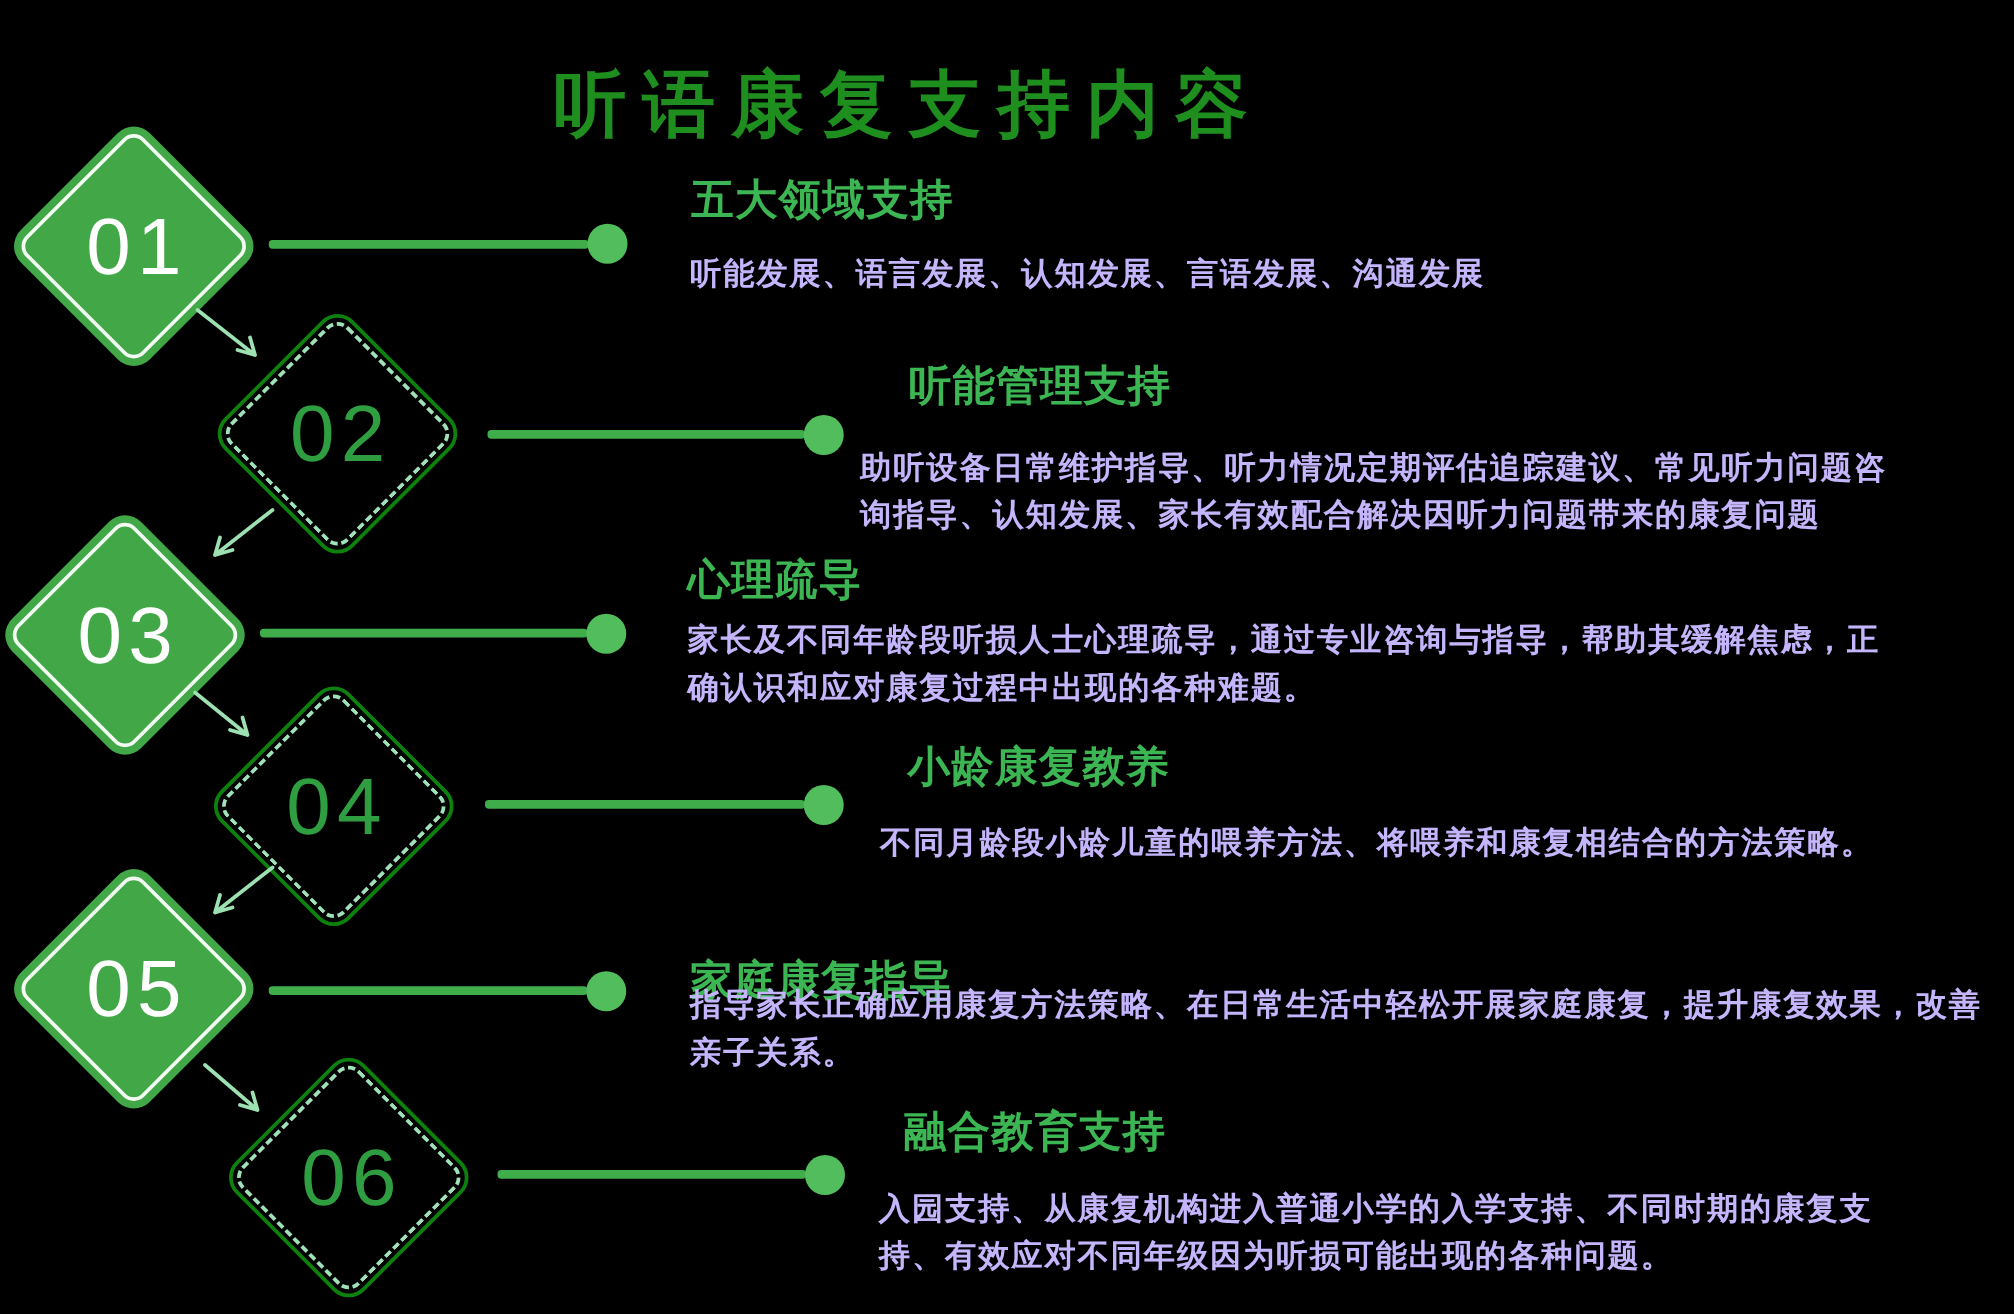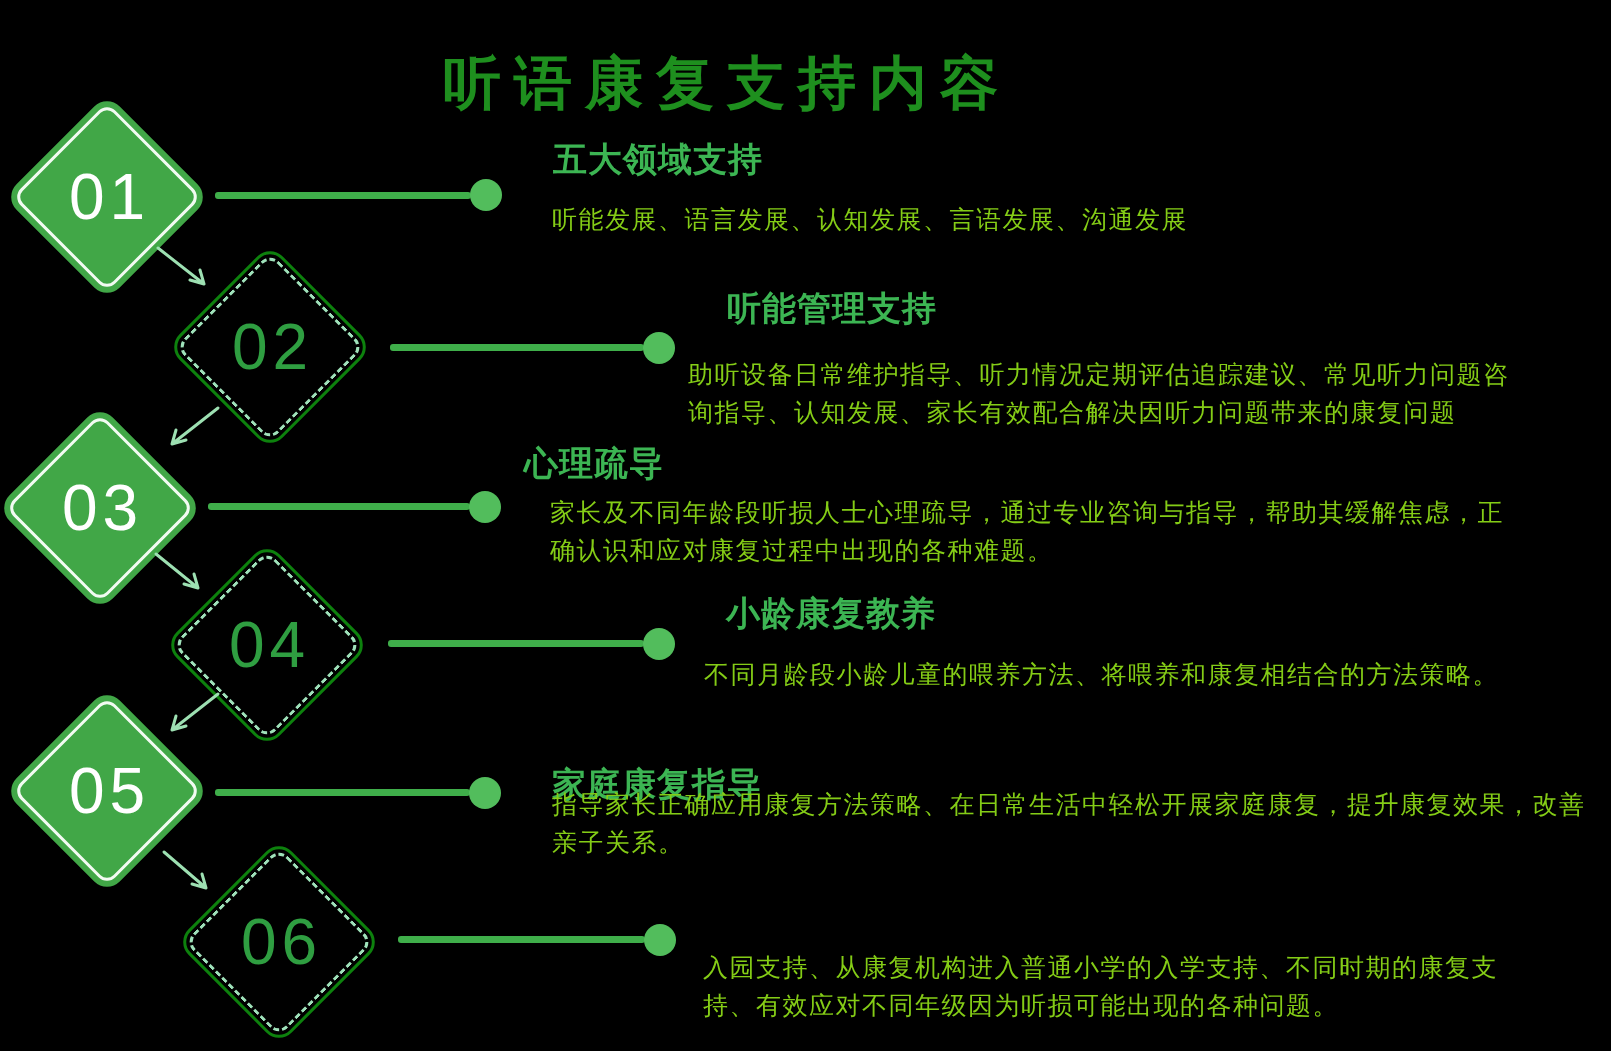--- a/index.html
+++ b/index.html
@@ -52,26 +52,26 @@
   .a2{left:160px;top:404px;}
   .a3{left:150px;top:550px;}
   .a4{left:160px;top:690px;}
   .a5{left:158px;top:848px;}
   
   .heading{
     position:absolute;margin:0;font-size:34px;font-weight:bold;letter-spacing:1px;
     color:#3cb553;white-space:nowrap;
   }
   .body{
-    position:absolute;margin:0;font-size:25px;font-weight:normal;letter-spacing:1.5px;
-    color:#84cc16;line-height:38px;white-space:pre-line;
+    position:absolute;margin:0;font-size:25px;font-weight:bold;letter-spacing:1.5px;
+    color:#c4b5fd;line-height:38px;white-space:pre-line;
   }
   .h1{left:553px;top:137px;}  .b1{left:552px;top:200px;}
   .h2{left:727px;top:286px;}  .b2{left:688px;top:355px;}
-  .h3{left:524px;top:441px;}  .b3{left:550px;top:493px;}
+  .h3{left:550px;top:441px;}  .b3{left:550px;top:493px;}
   .h4{left:726px;top:591px;}  .b4{left:704px;top:655px;}
   .h5{left:552px;top:762px;}  .b5{left:552px;top:785px;}
   .h6{left:723px;top:883px;}  .b6{left:703px;top:948px;}
 </style>
 </head>
 <body>
 
 <div class="canvas">
 
   <h1 class="title">听语康复支持内容</h1>
@@ -150,16 +150,17 @@
   </svg>
 
   <div class="diamond dashed d6">
     <div class="shape">
         <div class="inner"></div>
       </div>
     <div class="num">06</div>
   </div>
   <div class="line l6"></div>
   <div class="dot c6"></div>
+  <h2 class="heading h6">融合教育支持</h2>
   <p class="body b6">入园支持、从康复机构进入普通小学的入学支持、不同时期的康复支
 持、有效应对不同年级因为听损可能出现的各种问题。</p>
 
 </div>
 
 </body></html>

